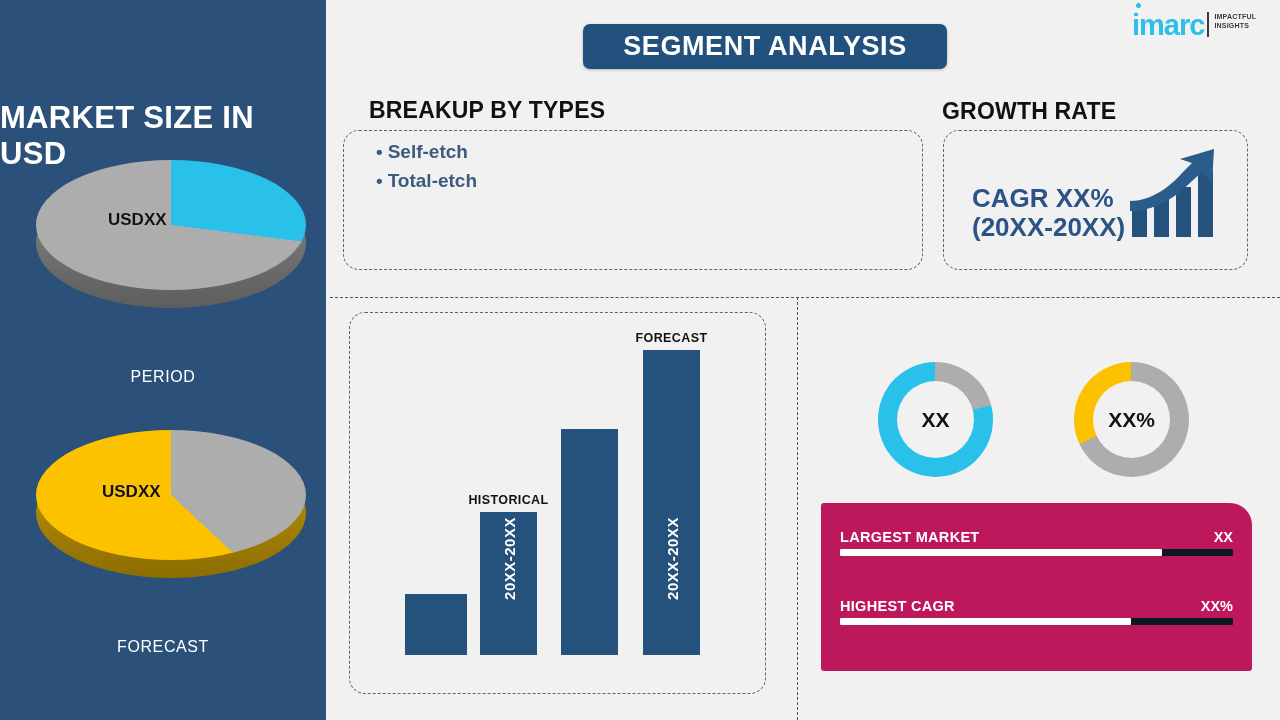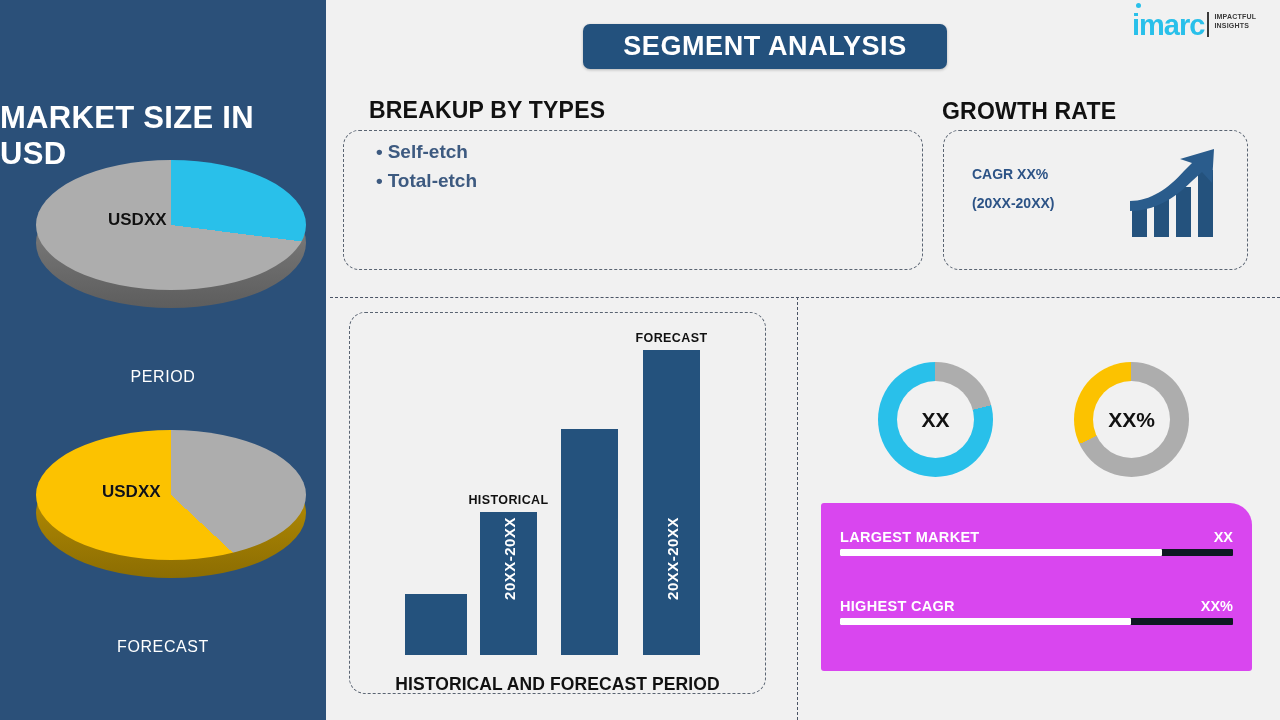--- a/index.html
+++ b/index.html
@@ -76,21 +76,21 @@
   }
   .box-types  { left:343px; top:130px; width:580px; height:140px; }
   .box-growth { left:943px; top:130px; width:305px; height:140px; }
   .box-bars   { left:349px; top:312px; width:417px; height:382px; }
 
   .type-item { position:absolute; color:#3d5a80; font-size:19px; font-weight:bold; left:376px; }
   .type-item .bullet { margin-right:5px; }
   .type-item.i0 { top:141px; }
   .type-item.i1 { top:170px; }
 
-  .cagr-text { position:absolute; left:972px; top:160px; color:#2c5386; font-weight:bold; font-size:14px; line-height:29px; }
+  .cagr-text { position:absolute; left:972px; top:184px; color:#2c5386; font-weight:bold; font-size:26px; line-height:29px; }
 
   .growth-graphic { position:absolute; left:1128px; top:145px; width:100px; height:100px; }
 
   
   .div-h { position:absolute; left:330px; top:297px; width:950px; border-top:1.5px dashed #4a5465; }
   .div-v { position:absolute; left:797px; top:297px; height:423px; border-left:1.5px dashed #4a5465; }
 
   
   .bars { position:absolute; left:349px; top:312px; width:417px; height:382px; }
   .bar  { position:absolute; bottom:39px; background:#24527d; }
@@ -114,21 +114,21 @@
     position:absolute; left:19px; top:19px; width:77px; height:77px; border-radius:50%;
     background:#f1f1f1; display:flex; align-items:center; justify-content:center;
     color:#111; font-size:21px; font-weight:bold;
   }
   .donut.one { left:878px; top:362px; }
   .donut.two { left:1074px; top:362px; }
 
   
   .stats {
     position:absolute; left:821px; top:503px; width:431px; height:168px;
-    background:#d946ef; border-radius:3px 22px 3px 3px;
+    background:#be185d; border-radius:3px 22px 3px 3px;
   }
   .stat-row { position:absolute; left:19px; width:393px; }
   .stat-row.r0 { top:26px; }
   .stat-row.r1 { top:95px; }
   .stat-head { display:flex; justify-content:space-between; align-items:flex-end; margin-bottom:4px; }
   .stat-label { color:#fff; font-size:14.5px; font-weight:bold; letter-spacing:.3px; }
   .stat-value { color:#fff; font-size:14.5px; font-weight:bold; }
   .stat-track { position:relative; height:7px; background:#0e1822; border-radius:1px; }
   .stat-fill  { position:absolute; left:0; top:0; height:7px; background:#ffffff; border-radius:1px; }
 </style>
@@ -207,21 +207,20 @@
       <div class="bar" style="left: 131px; width: 57px; height: 143px; background: rgb(36, 82, 125);">
         <div class="bar-inlabel" style="top: 38px;">20XX-20XX</div>
       </div>
       <div class="bar" style="left: 212px; width: 57px; height: 226px; background: rgb(36, 82, 125);"></div>
       <div class="bar" style="left: 294px; width: 57px; height: 305px; background: rgb(36, 82, 125);">
         <div class="bar-inlabel" style="top: 200px;">20XX-20XX</div>
       </div>
       <div class="bar-toplabel" style="left: 159.5px; bottom: 187px;">HISTORICAL</div>
       <div class="bar-toplabel" style="left: 322.5px; bottom: 349px;">FORECAST</div>
     </div>
-  <div class="bars-caption">HISTORICAL AND FORECAST PERIOD</div>
 
   <div class="donut one" id="donut-0" style="background: conic-gradient(rgb(173, 173, 173) 0deg, rgb(173, 173, 173) 75.6deg, rgb(41, 192, 234) 75.6deg, rgb(41, 192, 234) 360deg);">
     <div class="hole">XX</div>
   </div>
   <div class="donut two" id="donut-1" style="background: conic-gradient(rgb(173, 173, 173) 0deg, rgb(173, 173, 173) 244.8deg, rgb(252, 194, 0) 244.8deg, rgb(252, 194, 0) 360deg);">
     <div class="hole">XX%</div>
   </div>
 
   <div class="stats">
     <div class="stat-row r0">

